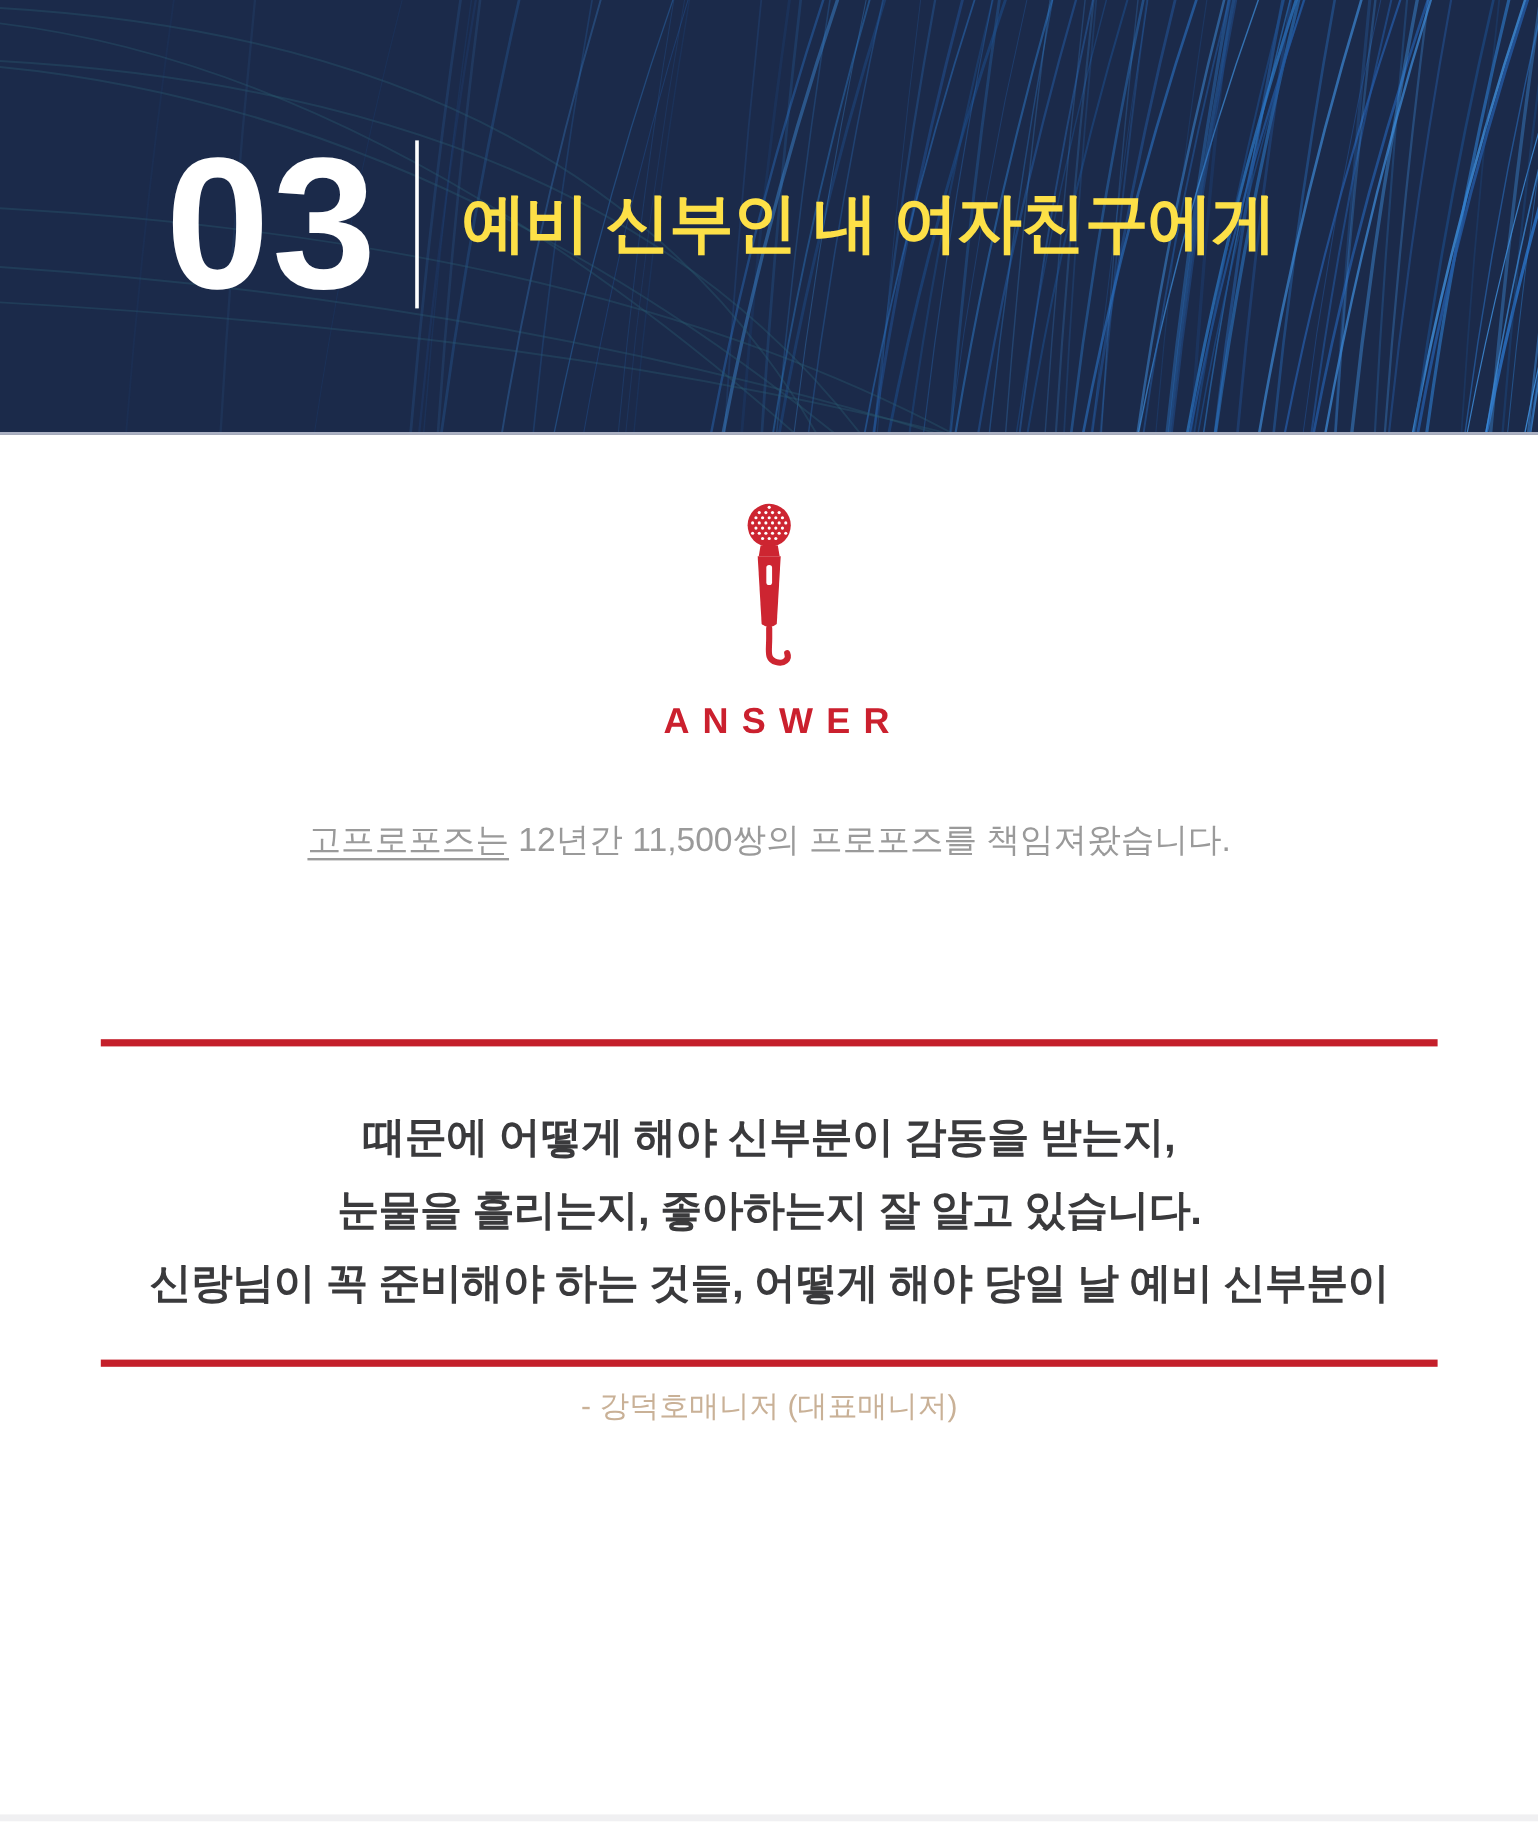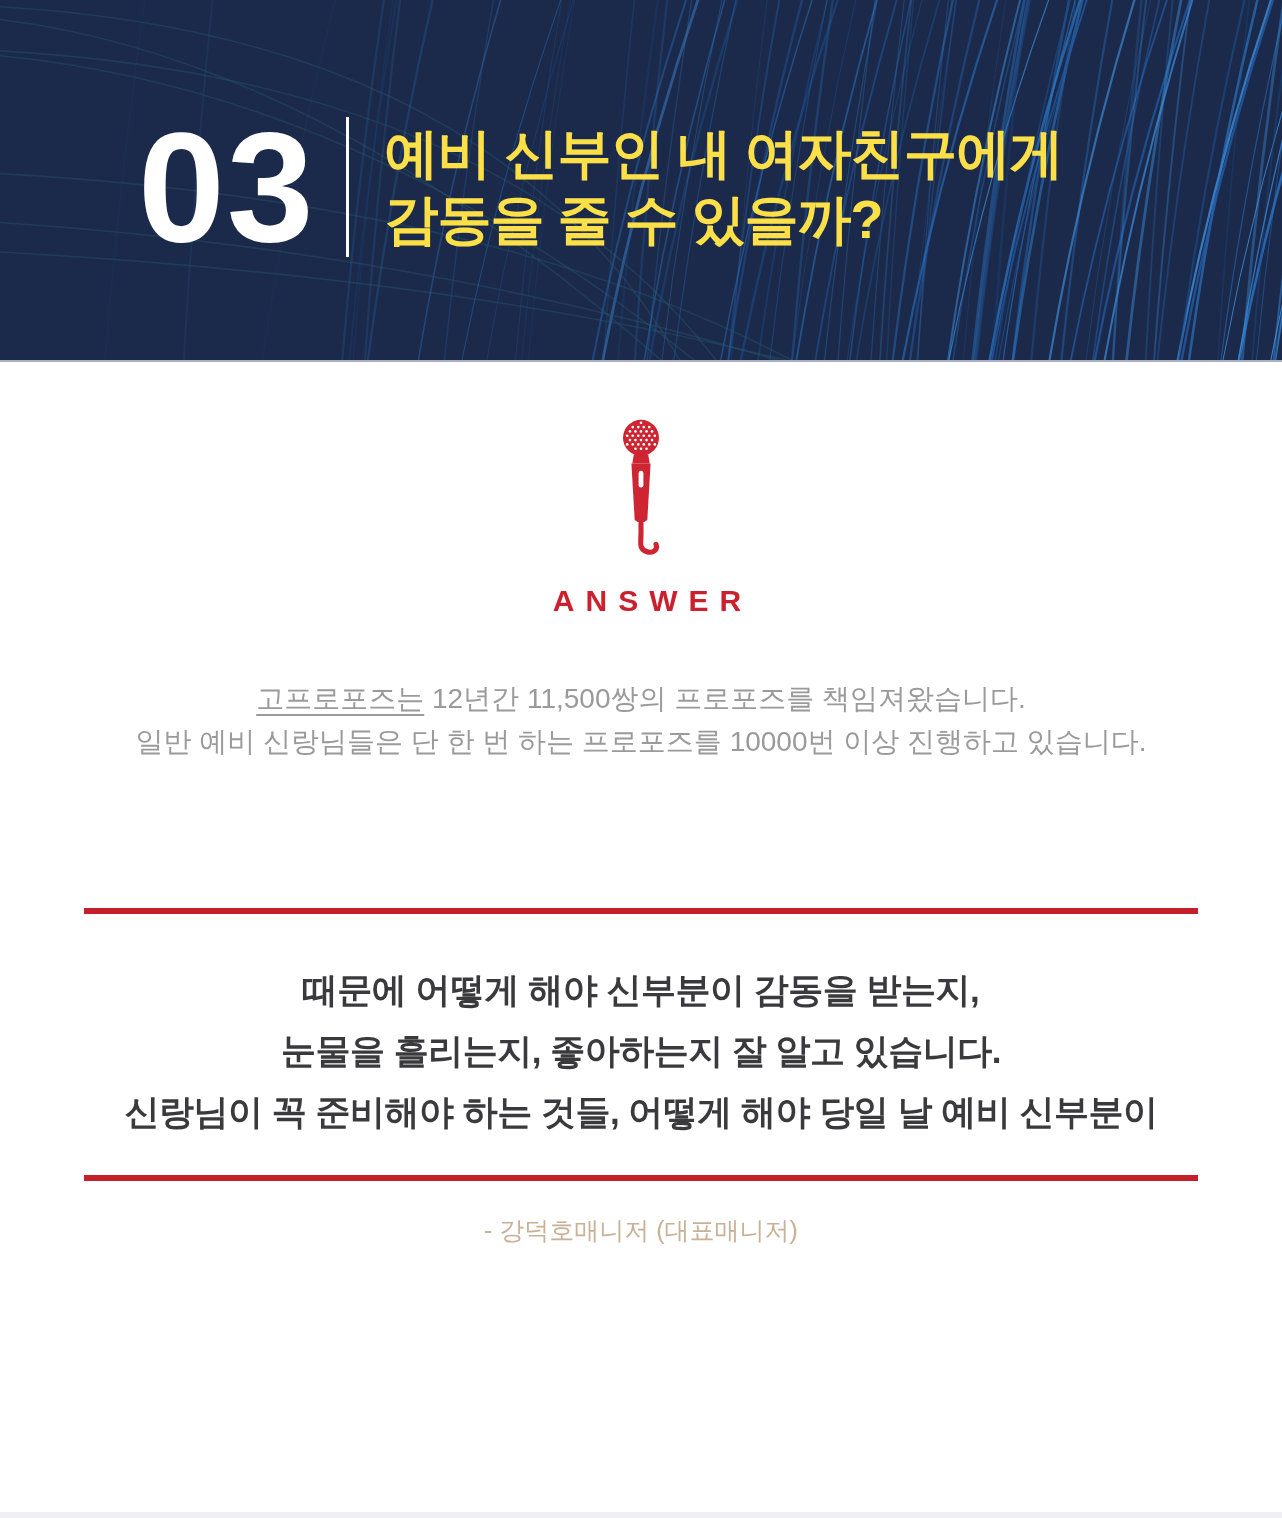--- a/index.html
+++ b/index.html
@@ -38,21 +38,21 @@
   }
   .intro .u{text-decoration:underline;text-underline-offset:6px;text-decoration-thickness:1.5px;}
   .rule{height:6px;background:var(--accent-red);margin-left:84px;margin-right:84px;}
   .rule-top{margin-top:145px;}
   .quote{
     margin-top:45px;text-align:center;font-size:35px;font-weight:700;
     line-height:61px;color:var(--quote-dark);letter-spacing:-0.5px;
   }
   .rule-bottom{margin-top:33px;}
   .attribution{
-    margin-top:32px;text-align:center;font-size:25px;line-height:34px;
+    margin-top:16px;text-align:center;font-size:25px;line-height:34px;
     color:var(--attr-tan);
   }
   .footer-strip{position:absolute;left:0;bottom:0;width:100%;height:6px;background:#f0f0f2;}
 </style>
 </head>
 <body style="--header-bg: #1b2a4a; --accent-red: #c41f2a; --answer-red: #cb202e; --intro-gray: #9a9a9a; --quote-dark: #3a3a3c; --attr-tan: #c9b197;">
 
 <div class="header">
   <svg class="header-pattern" viewBox="0 0 1282 360" preserveAspectRatio="none">
       <path d="M577 -15 Q544 180 527 375" stroke="#1d4f8f" stroke-width="1.2" opacity="0.22" fill="none"></path>
@@ -156,21 +156,20 @@
       <path d="M-80 51 Q 352 61 754 410" stroke="#2a5e74" stroke-width="1.6" opacity="0.35" fill="none"></path>
       <path d="M-80 248 Q 555 276 958 410" stroke="#2a5e74" stroke-width="1.6" opacity="0.35" fill="none"></path>
       <path d="M-80 14 Q 299 20 716 410" stroke="#2a5e74" stroke-width="1.6" opacity="0.35" fill="none"></path>
       <path d="M-80 170 Q 540 191 877 410" stroke="#2a5e74" stroke-width="1.6" opacity="0.35" fill="none"></path>
     </svg>
   <div class="header-inner">
     <div class="header-number">03</div>
     <div class="header-sep"></div>
     <div class="header-title">
       <div>예비 신부인 내 여자친구에게</div>
-      <div>감동을 줄 수 있을까?</div>
     </div>
   </div>
 </div>
 
 <div class="answer-section">
   <svg class="mic" viewBox="0 0 100 235">
     <circle cx="50" cy="33" r="30" fill="#cd2531"></circle>
     <g fill="#ffffff">
         <circle cx="50.0" cy="8.0" r="2.2"></circle>
         <circle cx="36.2" cy="15.2" r="2.2"></circle>
@@ -206,21 +205,20 @@
     <path d="M38 61 L62 61 L64.5 76 L35.5 76 Z" fill="#cd2531"></path>
     <path d="M34 76 L66 76 L60.5 170 Q50 179 39.5 170 Z" fill="#cd2531"></path>
     <rect x="46" y="88" width="8" height="28" rx="4" fill="#ffffff"></rect>
     <path d="M50 176 L50 190 C50 208 46 219 60 223 C71 226 78.5 219 75 210.5" stroke="#cd2531" stroke-width="8.5" fill="none" stroke-linecap="round"></path>
   </svg>
   <div class="answer-label">ANSWER</div>
 </div>
 
 <div class="intro">
   <div><span class="u">고프로포즈는</span><span> 12년간 11,500쌍의 프로포즈를 책임져왔습니다.</span></div>
-  <div>일반 예비 신랑님들은 단 한 번 하는 프로포즈를 10000번 이상 진행하고 있습니다.</div>
 </div>
 
 <div class="rule rule-top"></div>
 
 <div class="quote">
   <div>때문에 어떻게 해야 신부분이 감동을 받는지,</div>
   <div>눈물을 흘리는지, 좋아하는지 잘 알고 있습니다.</div>
   <div>신랑님이 꼭 준비해야 하는 것들, 어떻게 해야 당일 날 예비 신부분이</div>
 </div>
 

